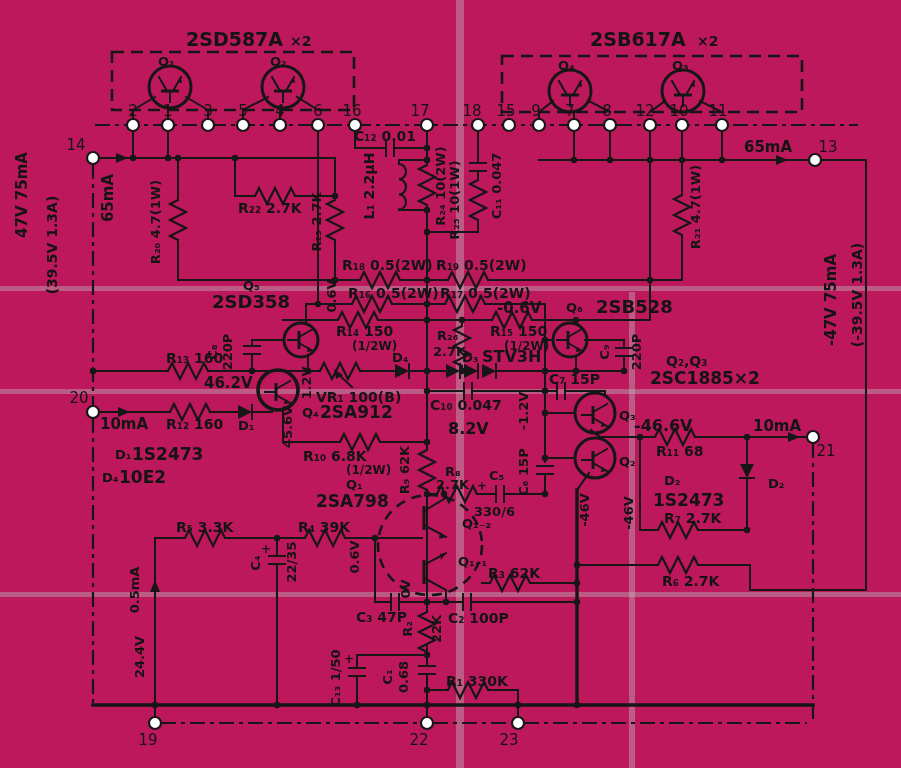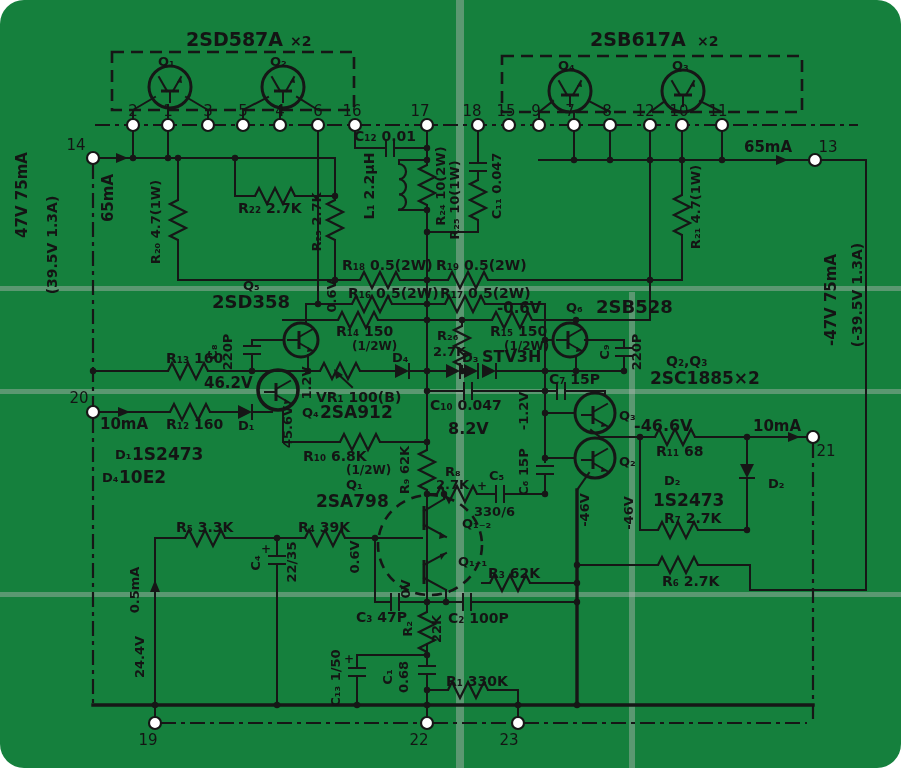--- a/index.html
+++ b/index.html
@@ -1,16 +1,16 @@
 <!DOCTYPE html>
 <html><head>
 <meta charset="utf-8">
 <style>
   html,body{margin:0;padding:0;background:#fff;}
-  #page{position:relative;width:901px;height:768px;background:#15803d;overflow:hidden;border-radius:24px;}
+  #page{position:relative;width:901px;height:768px;background:#be185d;overflow:hidden;}
   svg{position:absolute;left:0;top:0;}
   .w{stroke:#161616;stroke-width:2;fill:none;stroke-linecap:square;}
   .w3{stroke:#161616;stroke-width:3.4;fill:none;stroke-linecap:square;}
   .dd{stroke:#161616;stroke-width:2.2;fill:none;stroke-dasharray:15 5 4 5;}
   .sym{stroke:#161616;stroke-width:2.2;fill:none;}
   .dio{fill:#161616;stroke:none;}
   .dot{fill:#161616;stroke:none;}
   .term{fill:#ffffff;stroke:#161616;stroke-width:2.2;}
   .box{fill:none;stroke:#161616;stroke-width:2.6;stroke-dasharray:12 7;}
   .tc{fill:none;stroke:#161616;stroke-width:3;}

